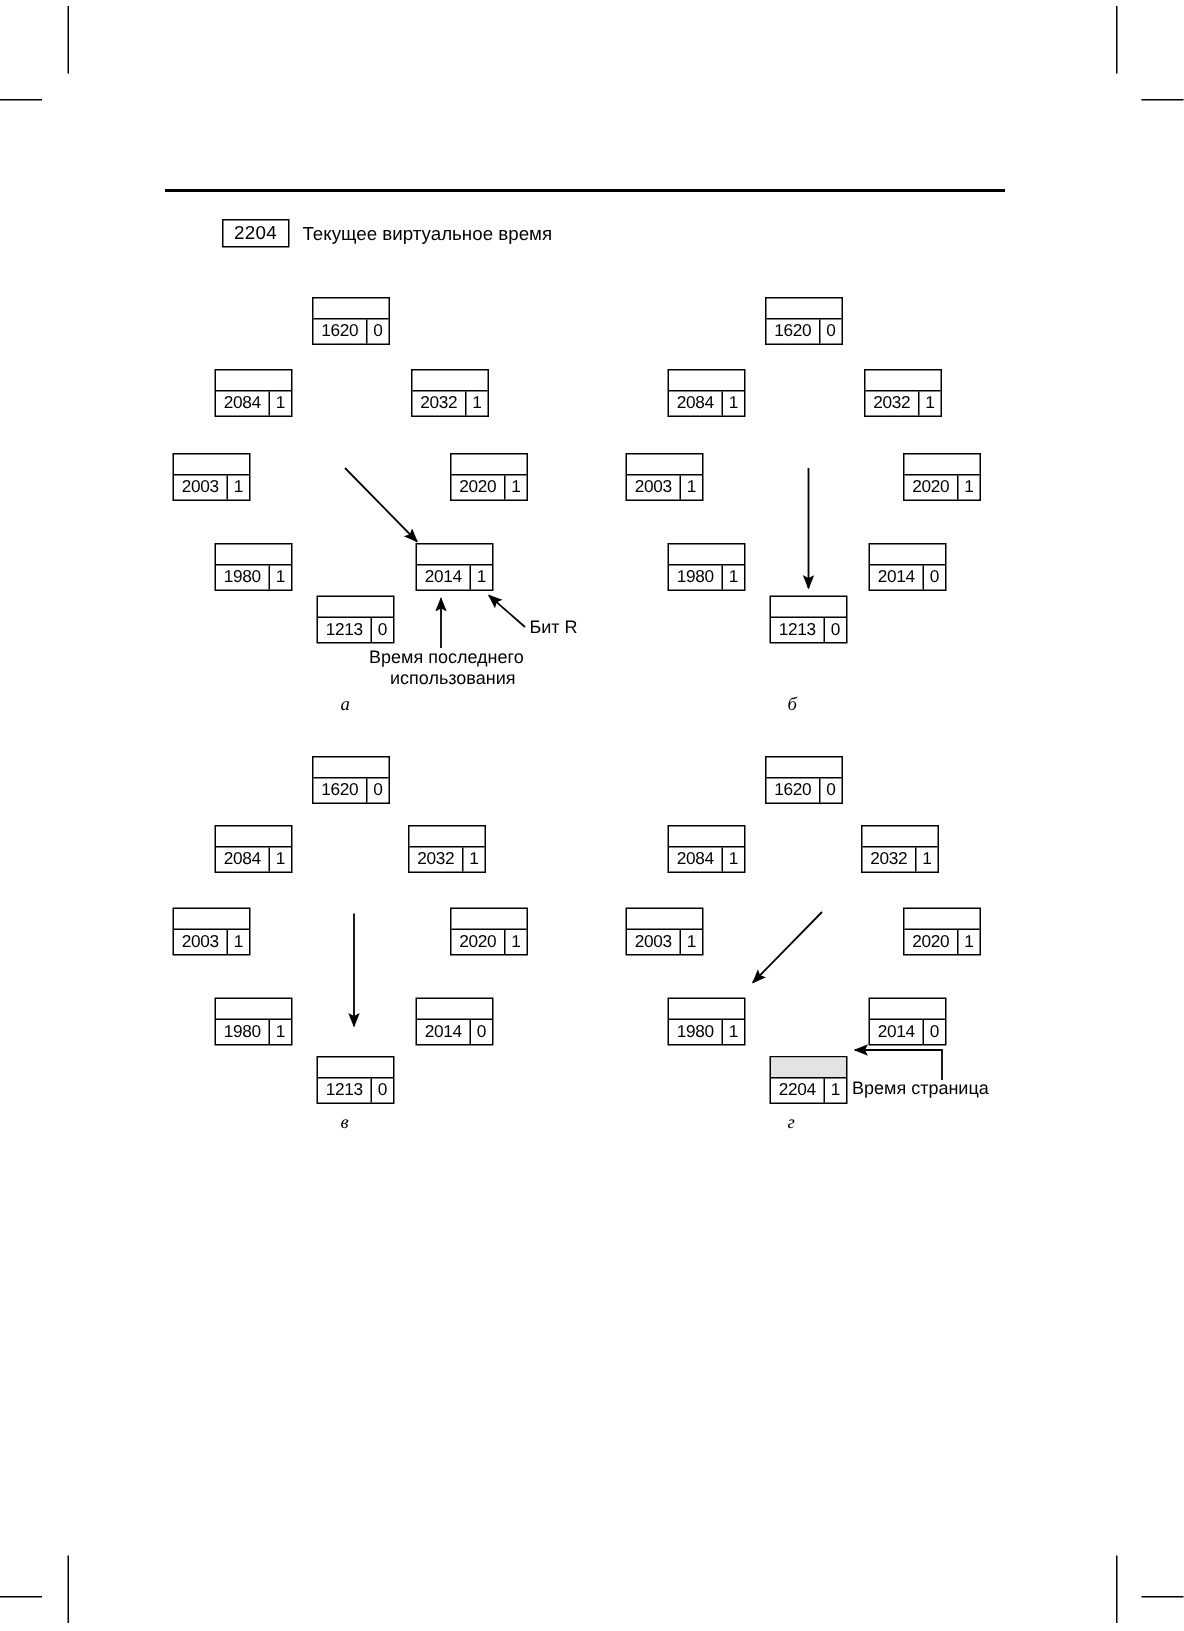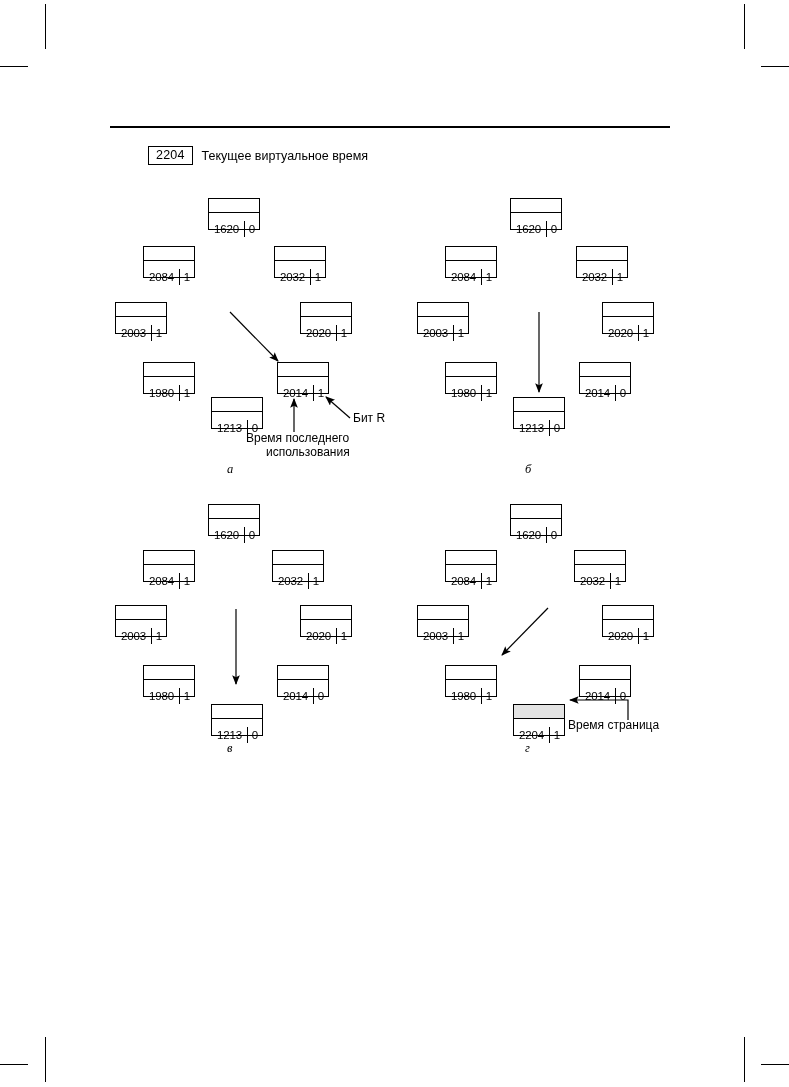--- a/index.html
+++ b/index.html
@@ -68,21 +68,20 @@
   .pbox .top {
     flex: 0 0 14px;
     border-bottom: 1.4px solid #000;
     box-sizing: border-box;
   }
   .pbox.shaded .top { background: #e3e3e3; }
   .pbox .bot {
     flex: 1 1 auto;
     display: flex;
     box-sizing: border-box;
-    margin-top: 8px;
   }
   .pbox .time {
     flex: 0 0 36px;
     border-right: 1.4px solid #000;
     box-sizing: border-box;
     font-size: 11.5px;
     line-height: 16px;
     text-align: center;
     letter-spacing: -.2px;
     padding-top: 0px;
@@ -368,21 +367,21 @@
     </div>
   </div>
 
 <div class="fig-label" style="left:227px; top:463px;">а</div>
 <div class="fig-label" style="left:525px; top:463px;">б</div>
 <div class="fig-label" style="left:227px; top:742px;">в</div>
 <div class="fig-label" style="left:525px; top:742px;">г</div>
 
 <div class="anno" style="left:353px; top:411px; text-align:left;">Бит R</div>
 <div class="anno" style="left:246px; top:431px;">Время последнего</div>
-<div class="anno" style="left:266px; top:445px;">использования</div>
+<div class="anno" style="left:260px; top:445px;">использования</div>
 <div class="anno" style="left:568px; top:718px; text-align:left;">Время страница</div>
 
 <svg id="arrows" viewBox="0 0 789 1087" xmlns="http://www.w3.org/2000/svg">
   <defs>
     <marker id="ah" markerWidth="9" markerHeight="9" refX="7.2" refY="3.2" orient="auto" markerUnits="strokeWidth">
       <path d="M0,0 L8,3.2 L0,6.4 L1.6,3.2 Z" fill="#000"></path>
     </marker>
   </defs>
 
   <g>

